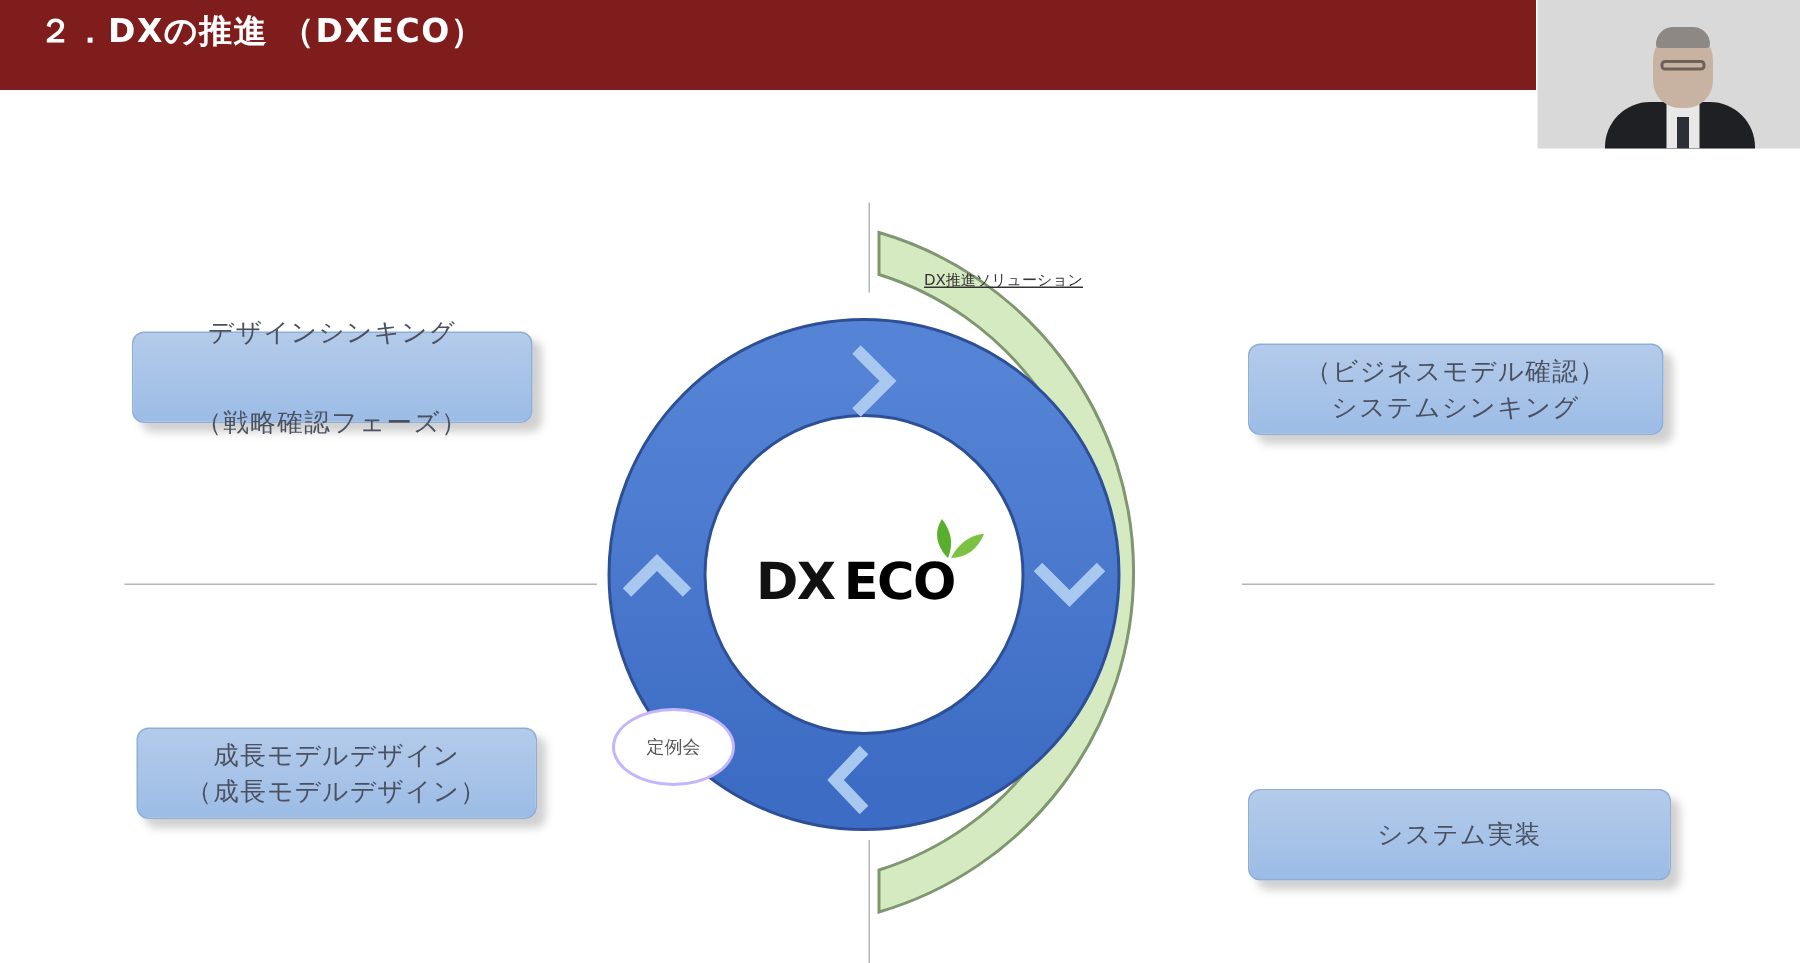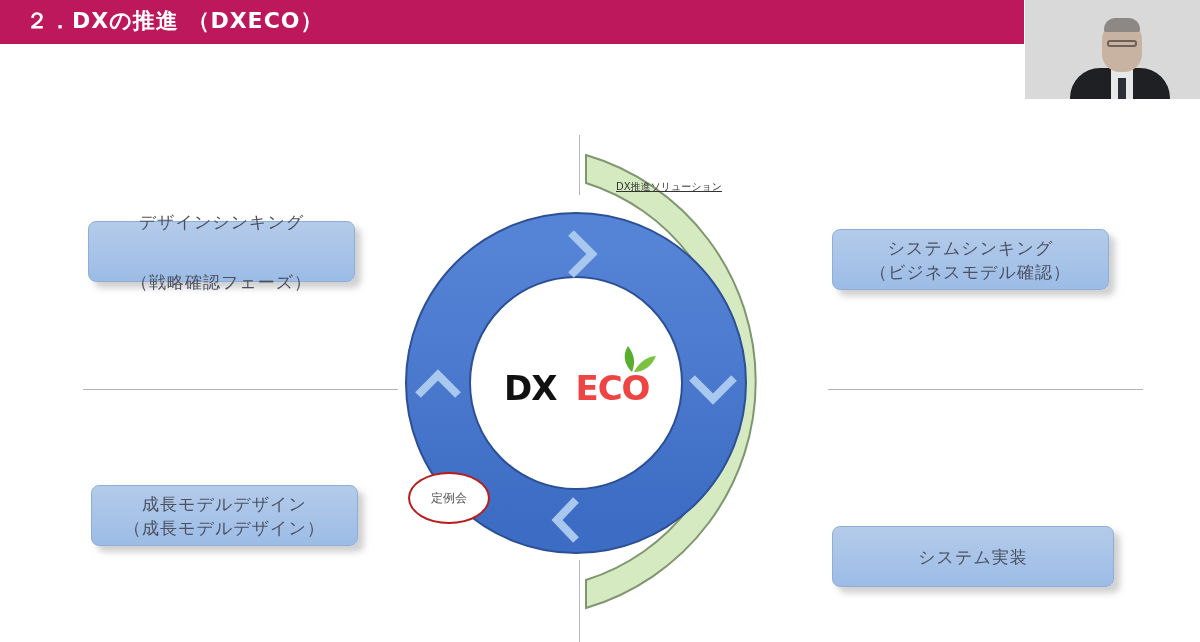--- a/index.html
+++ b/index.html
@@ -1,38 +1,38 @@
 <!DOCTYPE html>
 <html><head>
 <meta charset="utf-8">
 <style>
   html, body { margin:0; padding:0; }
   body { width:1200px; height:642px; position:relative; background:#ffffff; overflow:hidden;
          font-family:"DejaVu Sans","Liberation Sans",sans-serif; }
-  .title-bar { position:absolute; left:0; top:0; width:1024px; height:44px; background:#be185d; }
+  .title-bar { position:absolute; left:0; top:0; width:1024px; height:60px; background:#7f1d1d; }
   .title-text { position:absolute; left:26px; top:6px; color:#ffffff; font-size:22px; font-weight:bold; letter-spacing:1px; font-family:"DejaVu Sans",sans-serif; }
   .video { position:absolute; left:1025px; top:0; width:175px; height:99px; background:#d9d9d9; overflow:hidden; }
   .video .head { position:absolute; left:77px; top:20px; width:40px; height:52px; background:#c8b3a3; border-radius:20px 20px 18px 18px; }
   .video .hair { position:absolute; left:79px; top:18px; width:36px; height:14px; background:#8e8884; border-radius:18px 18px 4px 4px; }
   .video .glasses { position:absolute; left:82px; top:40px; width:30px; height:7px; border:2px solid #6d6159; border-radius:3px; box-sizing:border-box; }
   .video .body { position:absolute; left:45px; top:68px; width:100px; height:40px; background:#1f2024; border-radius:30px 30px 0 0; }
   .video .shirt { position:absolute; left:86px; top:68px; width:22px; height:31px; background:#e8e8e8; }
   .video .tie { position:absolute; left:93px; top:78px; width:8px; height:21px; background:#2c2f36; }
   .divider-h { position:absolute; height:1px; background:#b4b4bc; }
   .divider-v { position:absolute; width:1px; background:#b4b4bc; }
   .box { position:absolute; border-radius:8px; background:linear-gradient(#b4cbea,#9cbce6); border:1px solid #8eaed8;
          box-shadow:6px 6px 6px rgba(120,120,120,0.35); display:flex; flex-direction:column; align-items:center; justify-content:center;
          color:#4a5060; font-size:17px; line-height:24px; font-family:"DejaVu Sans",sans-serif; }
   .box span { display:block; letter-spacing:1px; }
   svg.diagram { position:absolute; left:0; top:0; }
   .solution-label { position:absolute; left:616px; top:180px; font-size:10px; color:#333; text-decoration:underline; font-family:"DejaVu Sans",sans-serif; }
   .logo { position:absolute; left:504px; top:368px; font-family:"DejaVu Sans",sans-serif; font-weight:bold; font-size:34px; letter-spacing:-1px; }
   .logo .dx { color:#111;text-align:center; }
-  .logo .eco { color:#ef4444; margin-left:19px; }
-  .meeting { position:absolute; left:408px; top:472px; width:78px; height:48px; border-radius:50%; background:#fff; border:2px solid #b91c1c;
+  .logo .eco { color:#000000; margin-left:6px; }
+  .meeting { position:absolute; left:408px; top:472px; width:78px; height:48px; border-radius:50%; background:#fff; border:2px solid #c4b5fd;
              display:flex; align-items:center; justify-content:center; font-size:12px; color:#555; font-family:Liberation Mono, monospace; }
 </style>
 </head>
 <body>
 
 <div class="title-bar">
   <div class="title-text">２．DXの推進 （DXECO）</div>
 </div>
 
 <div class="video">
@@ -78,22 +78,22 @@
   <span class="dx">DX</span><span class="eco">ECO</span>
 </div>
 
 <div class="meeting">定例会</div>
 
 <div class="box" style="left:88px; top:221px; width:265px; height:59px;gap:36px;">
   <span>デザインシンキング</span>
   <span>（戦略確認フェーズ）</span>
 </div>
 <div class="box" style="left:832px; top:229px; width:275px; height:59px;">
+  <span>（ビジネスモデル確認）</span>
   <span>システムシンキング</span>
-  <span>（ビジネスモデル確認）</span>
 </div>
 <div class="box" style="left:91px; top:485px; width:265px; height:59px;">
   <span>成長モデルデザイン</span>
   <span>（成長モデルデザイン）</span>
 </div>
 <div class="box" style="left:832px; top:526px; width:280px; height:59px;">
   <span>システム実装</span>
 </div>
 
 </body></html>

